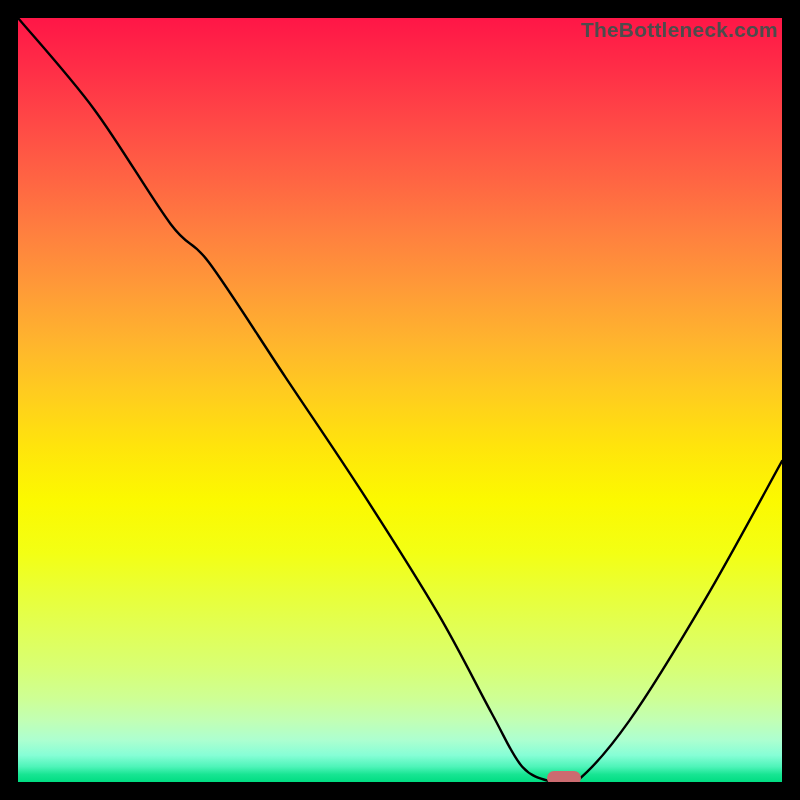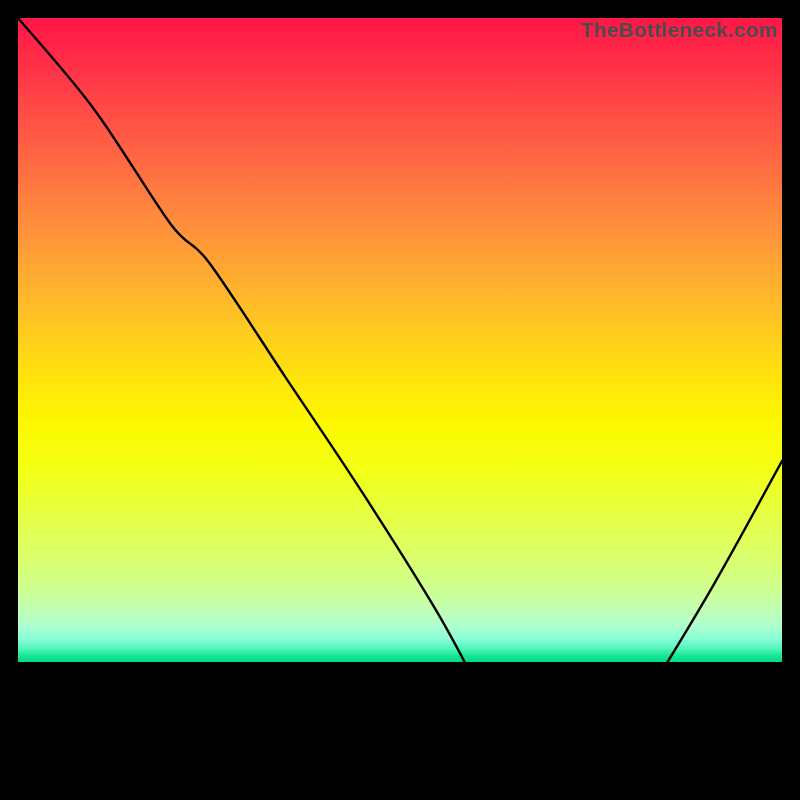--- a/index.html
+++ b/index.html
@@ -13,21 +13,21 @@
   .frame {
     position: absolute;
     inset: 0;
     background: #000;
   }
   .plot {
     position: absolute;
     left: 18px;
     top: 18px;
     width: 764px;
-    height: 644px;
+    height: 764px;
     overflow: hidden;
   }
   .gradient {
     position: absolute;
     inset: 0;
     background: linear-gradient(
       to bottom,
       #ff1647 0%,
       #ff2f47 7%,
       #ff4a46 14%,

